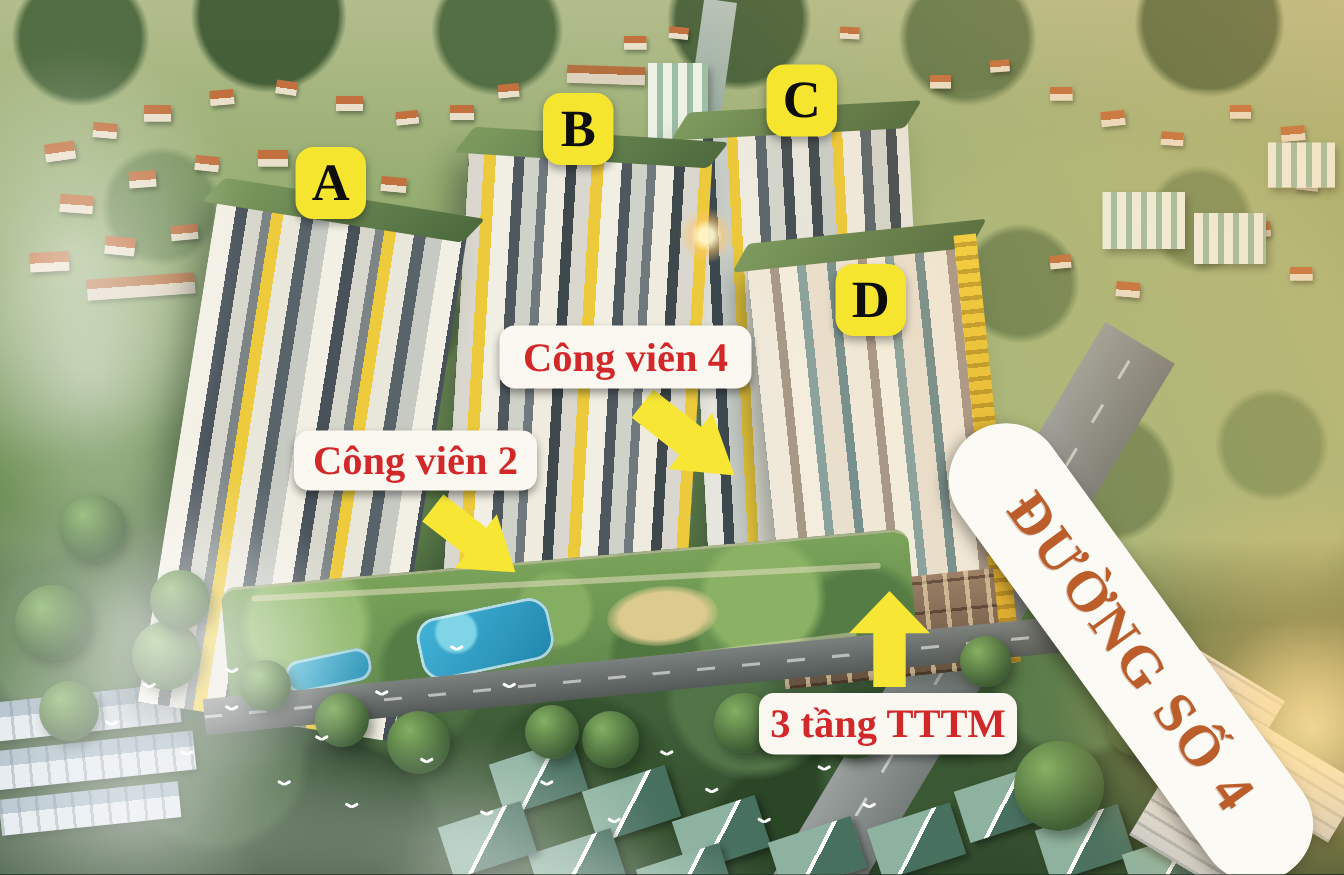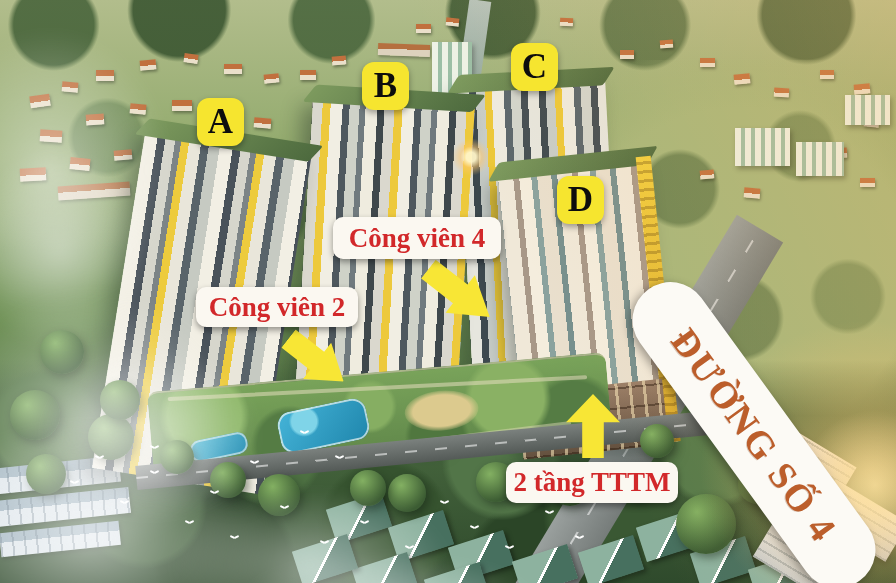--- a/index.html
+++ b/index.html
@@ -287,21 +287,21 @@
   <div class="sun-core"></div>
   <div class="warm-overlay"></div>
 
   <div class="tlabel" style="left:197px;top:98px;">A</div>
   <div class="tlabel" style="left:362px;top:62px;">B</div>
   <div class="tlabel" style="left:511px;top:43px;">C</div>
   <div class="tlabel" style="left:557px;top:176px;">D</div>
 
   <div class="callout" style="left:196px;top:287px;width:162px;height:40px;">Công viên 2</div>
   <div class="callout" style="left:333px;top:217px;width:168px;height:42px;">Công viên 4</div>
-  <div class="callout" style="left:506px;top:462px;width:172px;height:41px;">2 tầng TTTM</div>
+  <div class="callout" style="left:506px;top:462px;width:172px;height:41px;">3 tầng TTTM</div>
 
   <div class="arrow arrow-se" style="left:281px;top:334px;width:70px;height:52px;transform:rotate(38deg);"></div>
   <div class="arrow arrow-se" style="left:420px;top:266px;width:78px;height:54px;transform:rotate(38deg);"></div>
   <div class="arrow arrow-up" style="left:566px;top:394px;width:54px;height:64px;"></div>
 
   <div class="banner">
     <span>ĐƯỜNG SỐ 4</span>
   </div>
 </div>
 

